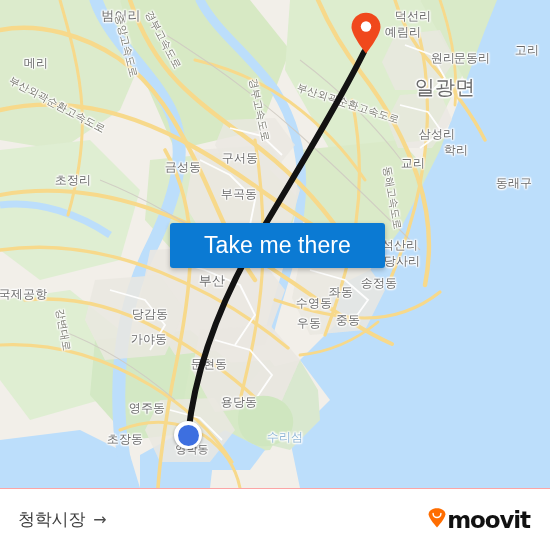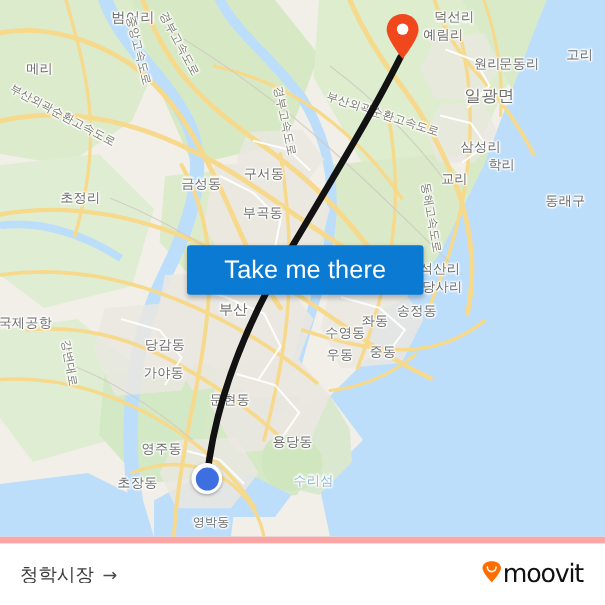--- a/index.html
+++ b/index.html
@@ -23,21 +23,21 @@
     white-space:nowrap;
     transform:translate(-50%,-50%);
     text-shadow:
       1px 0 1.6px #fff,-1px 0 1.6px #fff,0 1px 1.6px #fff,0 -1px 1.6px #fff,
       1px 1px 1.6px #fff,-1px -1px 1.6px #fff,1px -1px 1.6px #fff,-1px 1px 1.6px #fff;
     letter-spacing:.2px;
   }
   .lbl.s11{font-size:11px;}
   .lbl.s12{font-size:12px;}
   .lbl.s13{font-size:13px;}
-  .lbl.s15{font-size:15px;}
+  .lbl.s15{font-size:20px;}
   .lbl.hw{font-size:10.5px;color:#7a7a70;}
   .lbl.water{color:#8fb6d6;}
 
   
   .route-layer{position:absolute;left:0;top:0;width:550px;height:488px;pointer-events:none;}
 
   .start-marker{
     position:absolute;width:28px;height:28px;margin:-14px 0 0 -14px;
     border-radius:50%;background:#ffffff;
     box-shadow:0 1px 3px rgba(0,0,0,.35);
@@ -56,34 +56,34 @@
     display:flex;align-items:center;
     background:rgba(255,255,255,.84);
     font-size:12.5px;color:#2c2c2c;
     font-family:"DejaVu Sans","Liberation Sans",sans-serif;
     letter-spacing:-.1px;
   }
 
   
   .footer{
     position:absolute;left:0;top:488px;width:550px;height:62px;
-    background:#ffffff;border-top:6px solid #fca5a5;
+    background:#ffffff;border-top:1px solid #fca5a5;
     display:flex;align-items:center;justify-content:space-between;
     box-sizing:border-box;padding:0 20px 0 18px;
   }
   .trip{
     display:flex;align-items:center;gap:7px;
     font-size:17px;color:#3b3b3b;font-weight:400;
     font-family:"DejaVu Sans","Liberation Sans",sans-serif;
     letter-spacing:-.2px;
   }
   .trip .arrow{font-size:16px;color:#4a4a4a;padding:0 1px;}
   .brand{display:flex;align-items:center;gap:1px;}
   .brand .brand-text{
-    font-size:23px;font-weight:normal;color:#111111;letter-spacing:-1.1px;
+    font-size:23px;font-weight:bold;color:#111111;letter-spacing:-1.1px;
     font-family:"DejaVu Sans","Liberation Sans",sans-serif;
   }
 
   
   .cta{
     position:absolute;left:170px;top:223px;width:215px;height:45px;
     background:#0B7AD3;border:0;border-radius:3px;
     color:#ffffff;font-size:23px;letter-spacing:.1px;
     font-family:"Liberation Sans","DejaVu Sans",sans-serif;
     display:flex;align-items:center;justify-content:center;
@@ -212,23 +212,23 @@
       <span class="lbl s13" style="left:212px;top:281px;">부산</span>
       <span class="lbl s12" style="left:23px;top:294px;">국제공항</span>
       <span class="lbl s12" style="left:272px;top:303px;margin-left:42px;">수영동</span>
       <span class="lbl s12" style="left:341px;top:292px;">좌동</span>
       <span class="lbl s12" style="left:309px;top:323px;">우동</span>
       <span class="lbl s12" style="left:348px;top:320px;">중동</span>
       <span class="lbl s12" style="left:150px;top:314px;">당감동</span>
       <span class="lbl s12" style="left:149px;top:339px;">가야동</span>
       <span class="lbl s12" style="left:209px;top:364px;">문현동</span>
       <span class="lbl s12" style="left:147px;top:408px;">영주동</span>
-      <span class="lbl s12" style="left:239px;top:402px;margin-left:27px;">용당동</span>
+      <span class="lbl s12" style="left:239px;top:402px;">용당동</span>
       <span class="lbl s12" style="left:125px;top:439px;">초장동</span>
-      <span class="lbl s11" style="left:192px;top:475px;">영박동</span>
+      <span class="lbl s11" style="left:192px;top:449px;">영박동</span>
       <span class="lbl s12 water" style="left:285px;top:437px;">수리섬</span>
 
       <span class="lbl hw" style="left:163px;top:40px;transform:translate(-50%,-50%) rotate(62deg);">경부고속도로</span>
       <span class="lbl hw" style="left:126px;top:46px;transform:translate(-50%,-50%) rotate(76deg);">중앙고속도로</span>
       <span class="lbl hw" style="left:57px;top:105px;transform:translate(-50%,-50%) rotate(28deg);">부산외곽순환고속도로</span>
       <span class="lbl hw" style="left:259px;top:110px;transform:translate(-50%,-50%) rotate(78deg);">경부고속도로</span>
       <span class="lbl hw" style="left:348px;top:104px;transform:translate(-50%,-50%) rotate(18deg);">부산외곽순환고속도로</span>
       <span class="lbl hw" style="left:392px;top:198px;transform:translate(-50%,-50%) rotate(80deg);">동해고속도로</span>
       <span class="lbl hw" style="left:63px;top:330px;transform:translate(-50%,-50%) rotate(80deg);">강변대로</span>
     </div>

